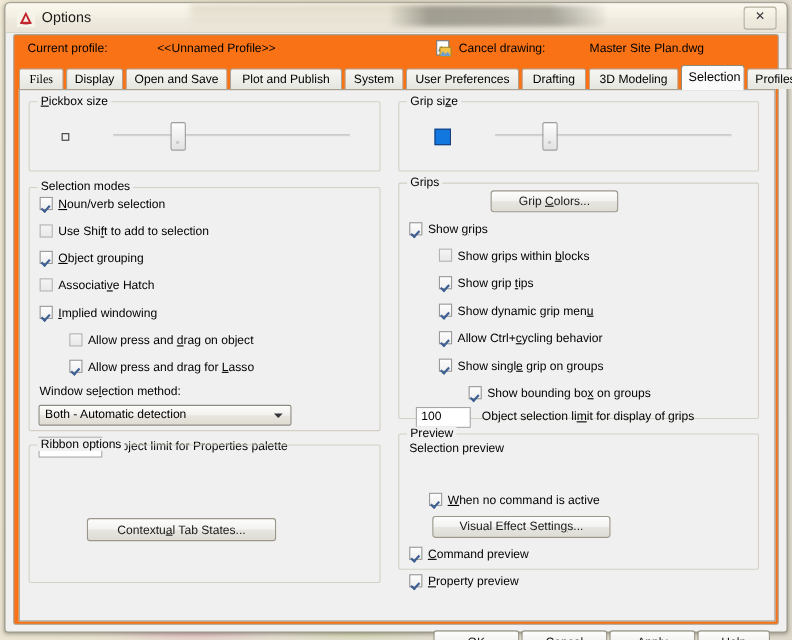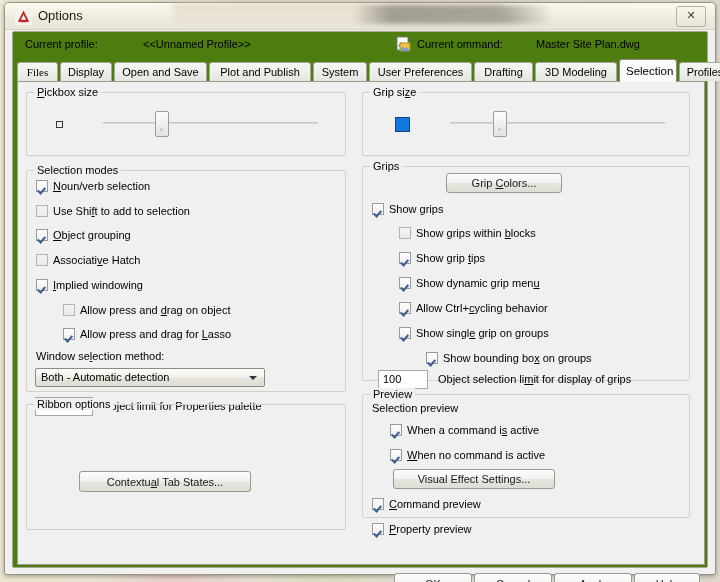--- a/index.html
+++ b/index.html
@@ -93,21 +93,21 @@
     background: linear-gradient(to right, rgba(125,122,110,.05), rgba(90,88,80,.5) 18%, rgba(92,90,82,.45) 78%, rgba(125,122,110,.05));
     filter: blur(2.4px);
     pointer-events: none;
   }
 
   
   #client {
     position: absolute;
     left: 7px; top: 28px;
     width: 696px; height: 537px;
-    background: #4d7c0f;
+    background: #f97316;
     border: 1px solid #a8a496;
     border-radius: 2px;
     box-sizing: border-box;
   }
 
   
   #profile-row {
     position: absolute; left: 0; top: 0; width: 694px; height: 26px;
   }
   #profile-label { position: absolute; left: 12px; top: 6px; }
@@ -334,21 +334,21 @@
 
     <div id="profile-row">
       <span id="profile-label" class="slabel">Current profile:</span>
       <span id="profile-value" class="slabel">&lt;&lt;Unnamed Profile&gt;&gt;</span>
       <svg id="drawing-icon" viewBox="0 0 16 16">
         <rect x="1" y="1" width="11" height="13" fill="#ffffff" stroke="#7a7a7a" stroke-width="1"></rect>
         <path d="M2.2 10.5 L5.2 5.8 L7.6 9.2 L9.4 7.0 L11.2 10.5 Z" fill="#3f6fa8"></path>
         <rect x="4" y="7" width="10" height="8" fill="#f2c14a" stroke="#b08b22" stroke-width="1"></rect>
         <path d="M4 15 L6.5 10.5 L9 13 L11 11 L14 15 Z" fill="#6f9fd0"></path>
       </svg>
-      <span id="drawing-label" class="slabel">Current ommand:</span>
+      <span id="drawing-label" class="slabel">Cancel drawing:</span>
       <span id="drawing-value" class="slabel">Master Site Plan.dwg</span>
     </div>
 
     <div id="tabstrip">
         <div class="tab" style="left: 0px; width: 41px; font-family: Liberation Serif, serif;">Files</div>
         <div class="tab" style="left: 43px; width: 52px;">Display</div>
         <div class="tab" style="left: 192px; width: 102px;">Plot and Publish</div>
         <div class="tab" style="left: 97px; width: 93px;">Open and Save</div>
         <div class="tab" style="left: 296px; width: 54px;">System</div>
         <div class="tab" style="left: 352px; width: 103px;">User Preferences</div>
@@ -454,23 +454,20 @@
       <div class="tinput" style="left:360px; top:288px; width:50px; height:19px;">
         <span>100</span>
       </div>
       <span class="slabel" style="left:420px; top:291px;">Object selection li<span class="u">m</span>it for display of grips</span>
 
       <div class="group" style="left:344px; top:312px; width:328px; height:124px;">
         <span class="legend">Preview</span>
       </div>
       <span class="slabel" style="left:354px; top:320px;">Selection preview</span>
 
-      <div class="cbrow" style="left:372px; top:341px;">
-        <span class="cb checked"></span><span class="cblabel">When a command i<span class="u">s</span> active</span>
-      </div>
       <div class="cbrow" style="left:372px; top:366px;">
         <span class="cb checked"></span><span class="cblabel"><span class="u">W</span>hen no command is active</span>
       </div>
       <div class="btn" style="left:375px; top:387px; width:162px; height:20px; line-height:19px;">
         <span>Visual Effect Settin<span class="u">g</span>s...</span>
       </div>
       <div class="cbrow" style="left:354px; top:415px;">
         <span class="cb checked"></span><span class="cblabel"><span class="u">C</span>ommand preview</span>
       </div>
       <div class="cbrow" style="left:354px; top:440px;">

